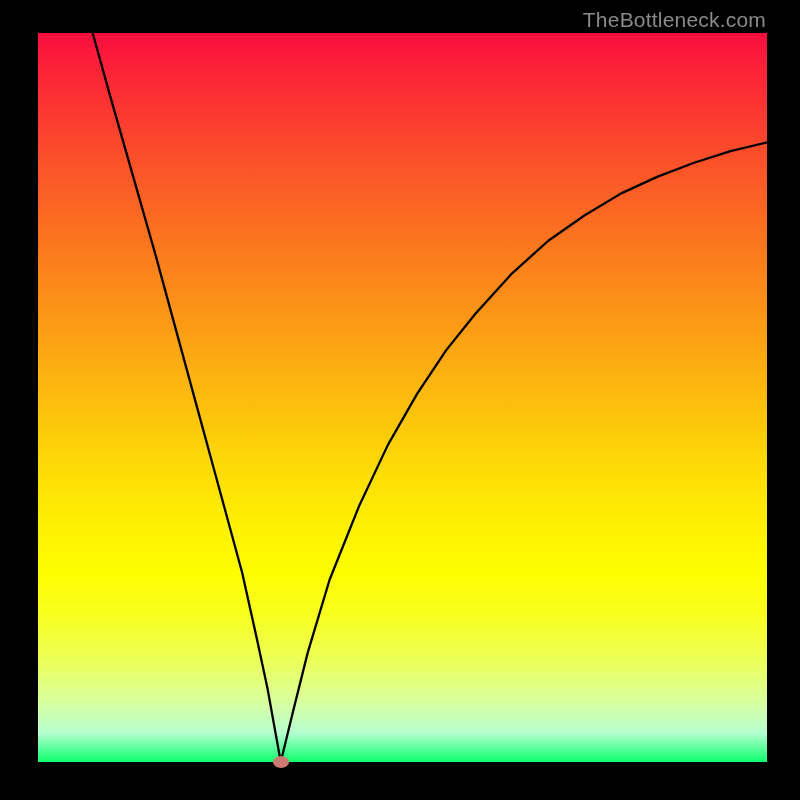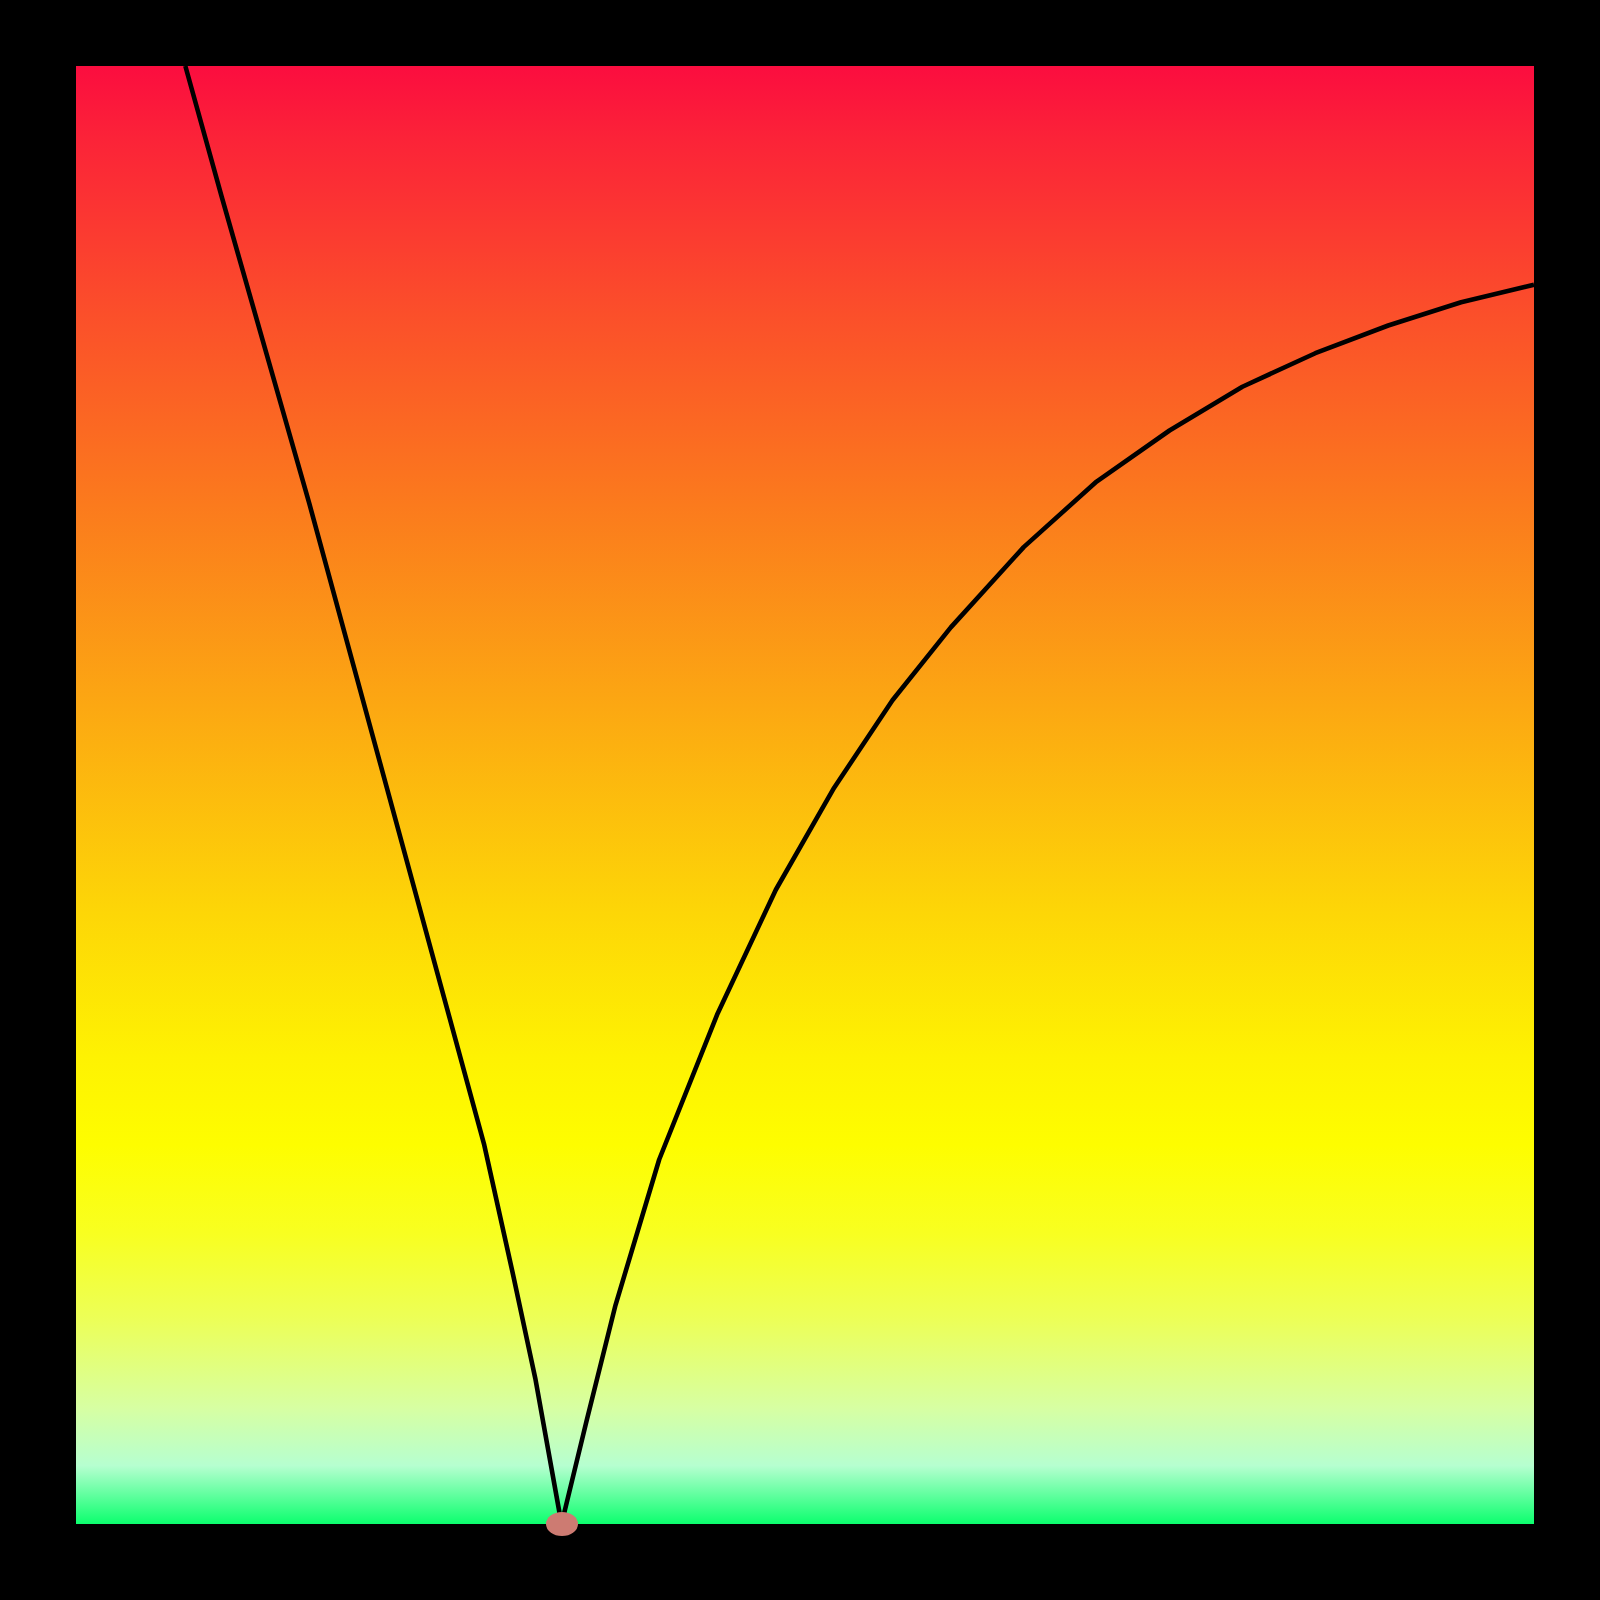--- a/index.html
+++ b/index.html
@@ -64,20 +64,21 @@
     height: 12px;
     background: #cd7b72;
     border-radius: 50%;
     transform: translate(-50%, -50%);
   }
 </style>
 </head>
 <body>
 
 <div class="frame">
+  <div class="watermark">TheBottleneck.com</div>
 
   <div class="plot-area">
     <svg class="curve" viewBox="0 0 729 729" preserveAspectRatio="none">
       <path id="curve-path" d="M54.67 0.00 L72.90 65.61 L94.77 142.15 L116.64 218.70 L138.51 298.89 L160.38 379.08 L182.25 459.27 L204.12 539.46 L218.70 605.07 L229.63 656.10 L242.76 729.00 L255.15 677.97 L269.73 619.65 L291.60 546.75 L320.76 473.85 L349.92 411.88 L379.08 360.86 L408.24 317.12 L437.40 280.67 L473.85 240.57 L510.30 207.76 L546.75 182.25 L583.20 160.38 L619.65 143.61 L656.10 129.76 L692.55 118.10 L729.00 109.35" fill="none" stroke="#000" stroke-width="2.3" stroke-linejoin="round"></path>
     </svg>
     <div id="marker" class="marker" style="left: 242.757px; top: 729px;"></div>
   </div>
 </div>
 
 </body></html>

